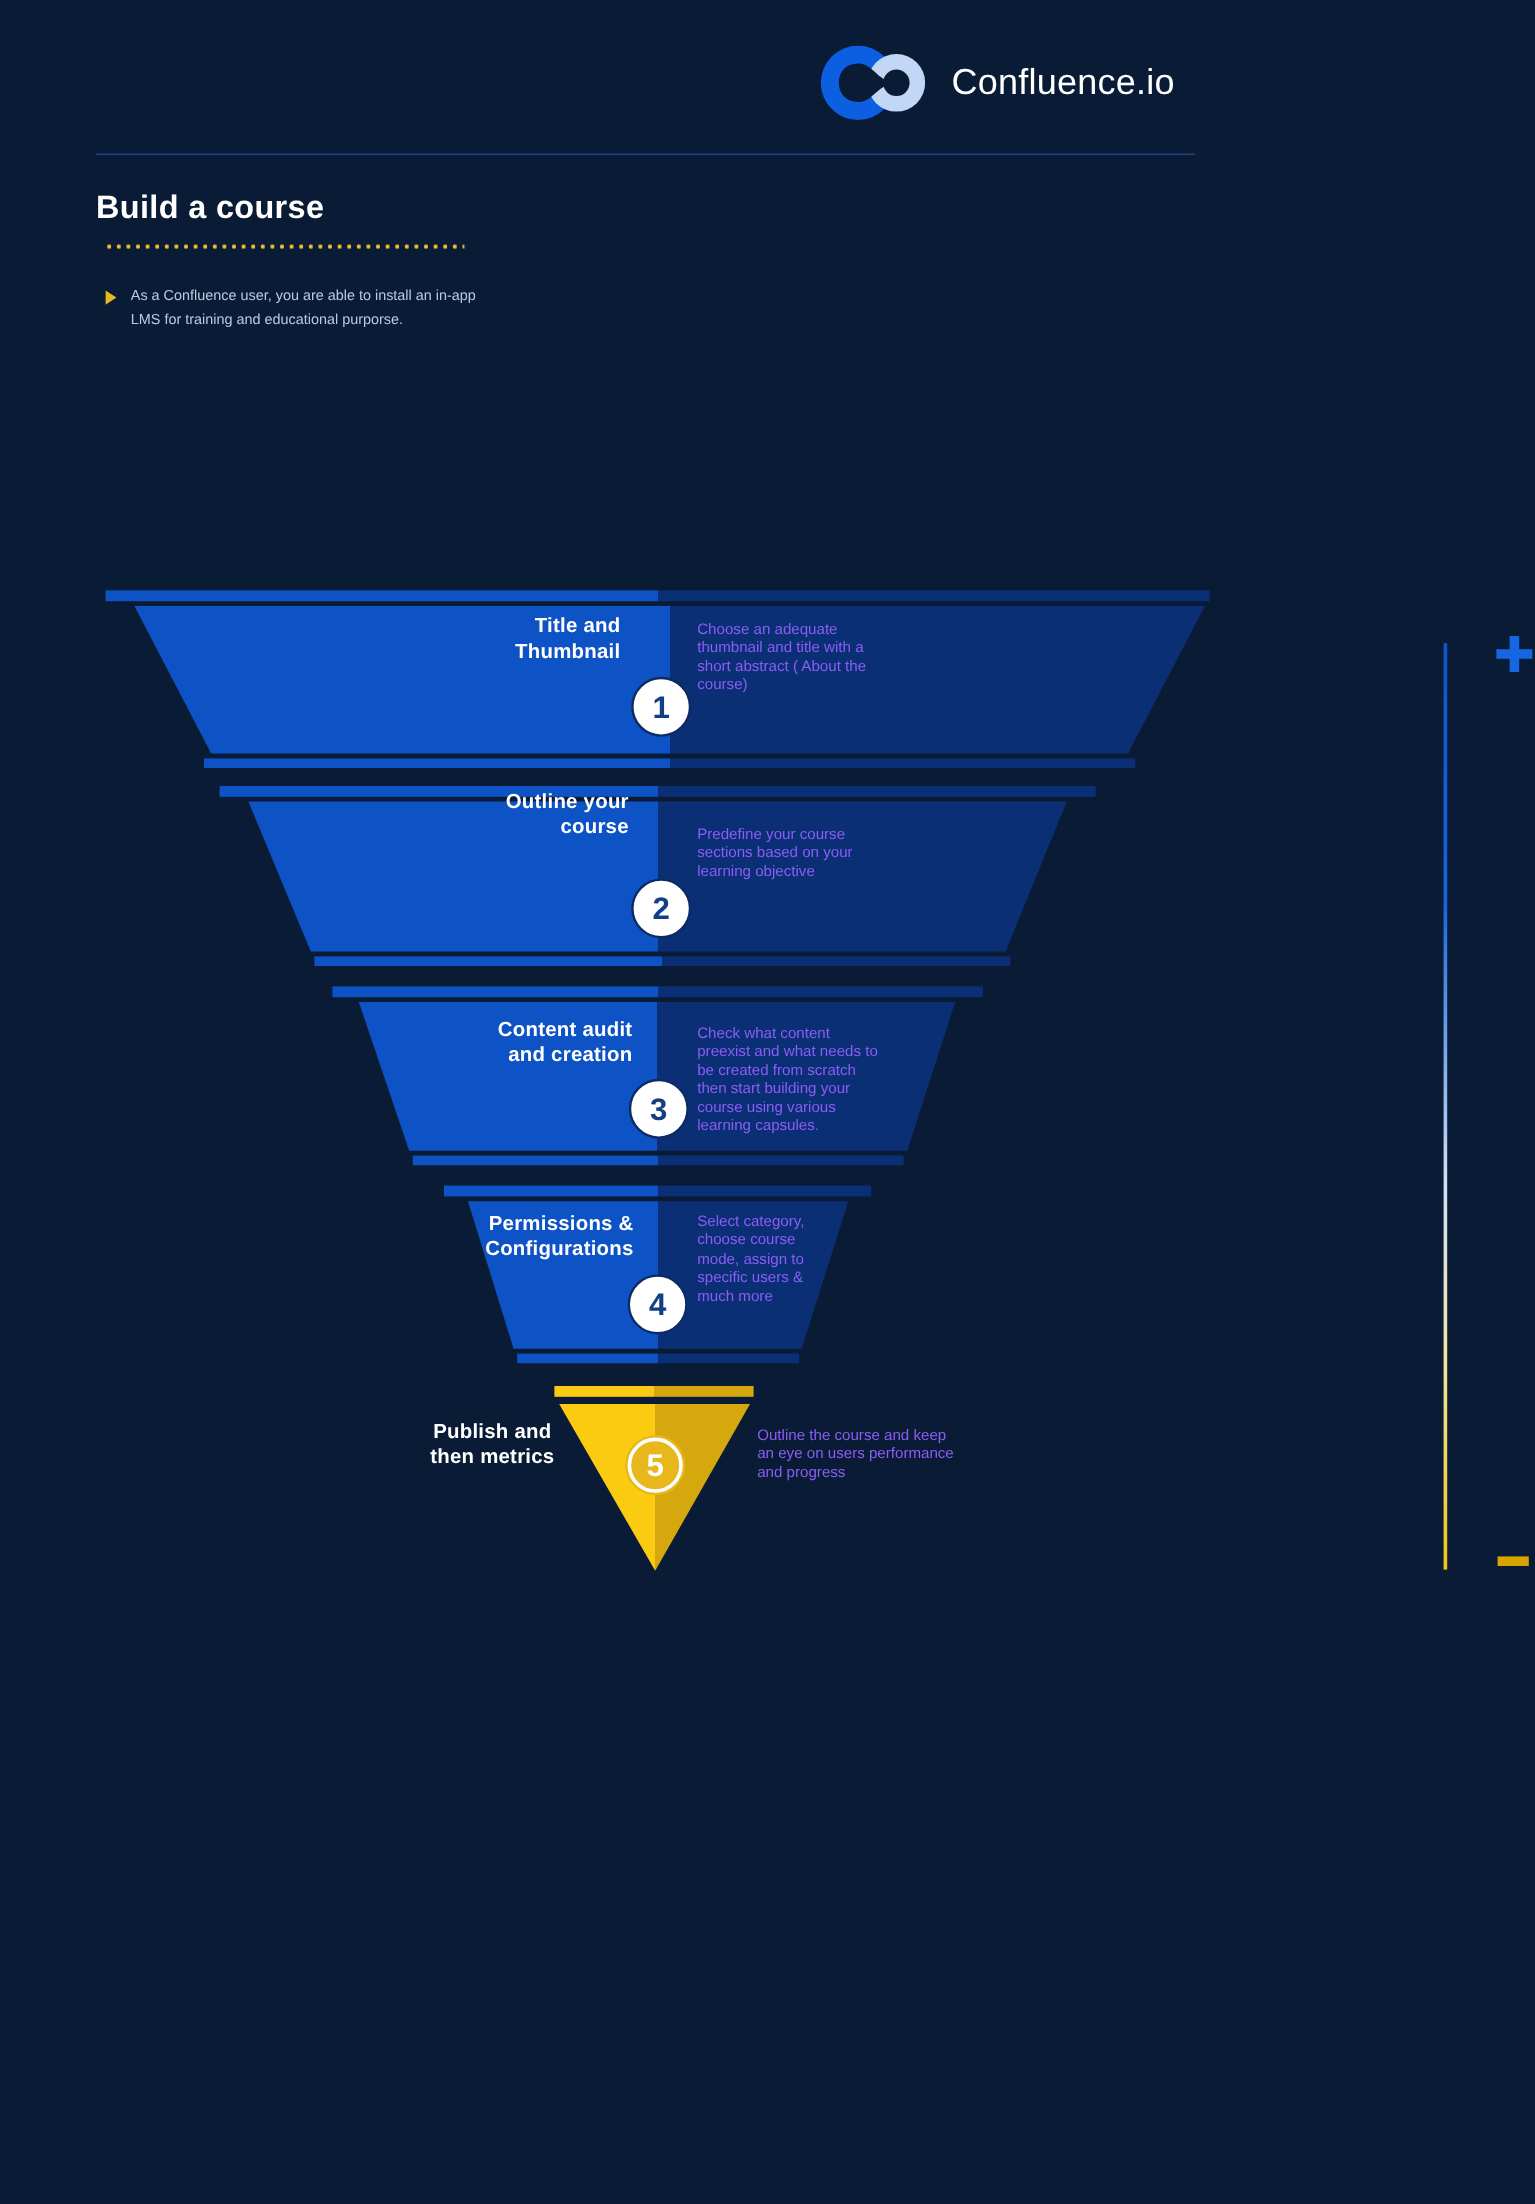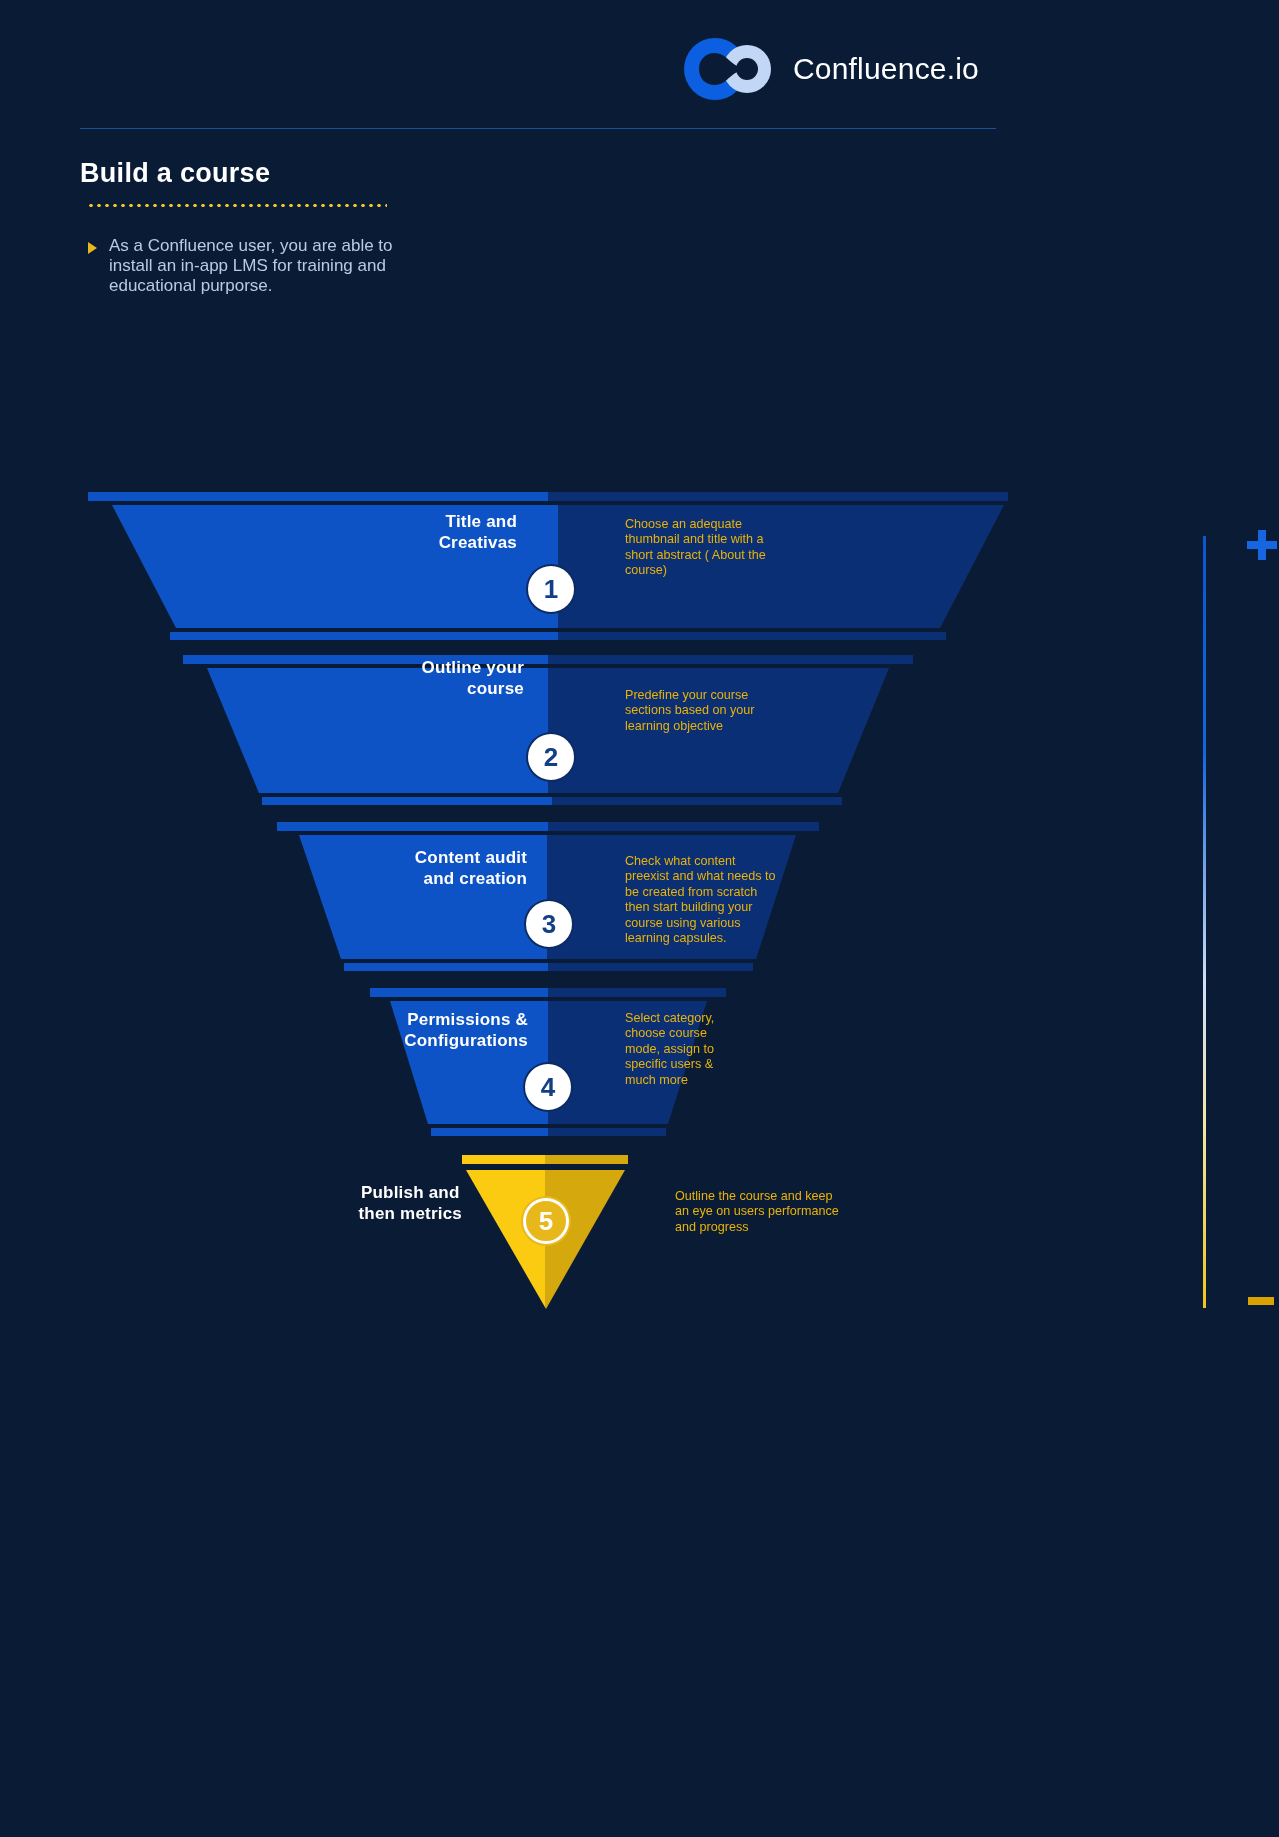--- a/index.html
+++ b/index.html
@@ -79,43 +79,42 @@
   }
   .bullet-arrow {
     flex: 0 0 auto;
     width: 0; height: 0;
     margin-top: 6px;
     border-left: 9px solid #e9b820;
     border-top: 6px solid transparent;
     border-bottom: 6px solid transparent;
   }
   .bullet-text {
-    font-size: 17px;
+    font-size: 12px;
     line-height: 20px;
     color: #b9cbe4;
   }
 
   
   .funnel { position: absolute; left: 0; top: 0; width: 1279px; height: 1837px; }
 
   .stage-label {
     position: absolute;
     text-align: right;
     font-weight: bold;
     color: #ffffff;
     line-height: 1.22;
     font-size: 17px;
     letter-spacing: 0.2px;
   }
   .stage-desc {
     position: absolute;
-    color: #eab308;
+    color: #8b5cf6;
     font-size: 12.6px;
     line-height: 15.4px;
-    margin-left: 44px;
   }
   .badge {
     position: absolute;
     border-radius: 50%;
     background: #ffffff;
     display: flex;
     align-items: center;
     justify-content: center;
     font-weight: bold;
   }
@@ -235,21 +234,21 @@
   </g>
 
   <g>
     <rect x="462" y="1155" width="166" height="9" fill="url(#shadeGold)"></rect>
     <polygon points="466,1170 625,1170 546,1309" fill="url(#shadeGold)"></polygon>
   </g>
 </svg>
 
 <div class="stage-label" style="right:762px; top:512px;">
   <div>Title and</div>
-  <div>Creativas</div>
+  <div>Thumbnail</div>
 </div>
 <div class="stage-desc" style="left:581px; top:517px; width:160px;">Choose an adequate thumbnail and title with a short abstract ( About the course)</div>
 <div class="badge badge-blue" style="left:528px; top:566px;">1</div>
 
 <div class="stage-label" style="right:755px; top:658px;">
   <div>Outline your</div>
   <div>course</div>
 </div>
 <div class="stage-desc" style="left:581px; top:688px; width:160px;">Predefine your course sections based on your learning objective</div>
 <div class="badge badge-blue" style="left:528px; top:734px;">2</div>

